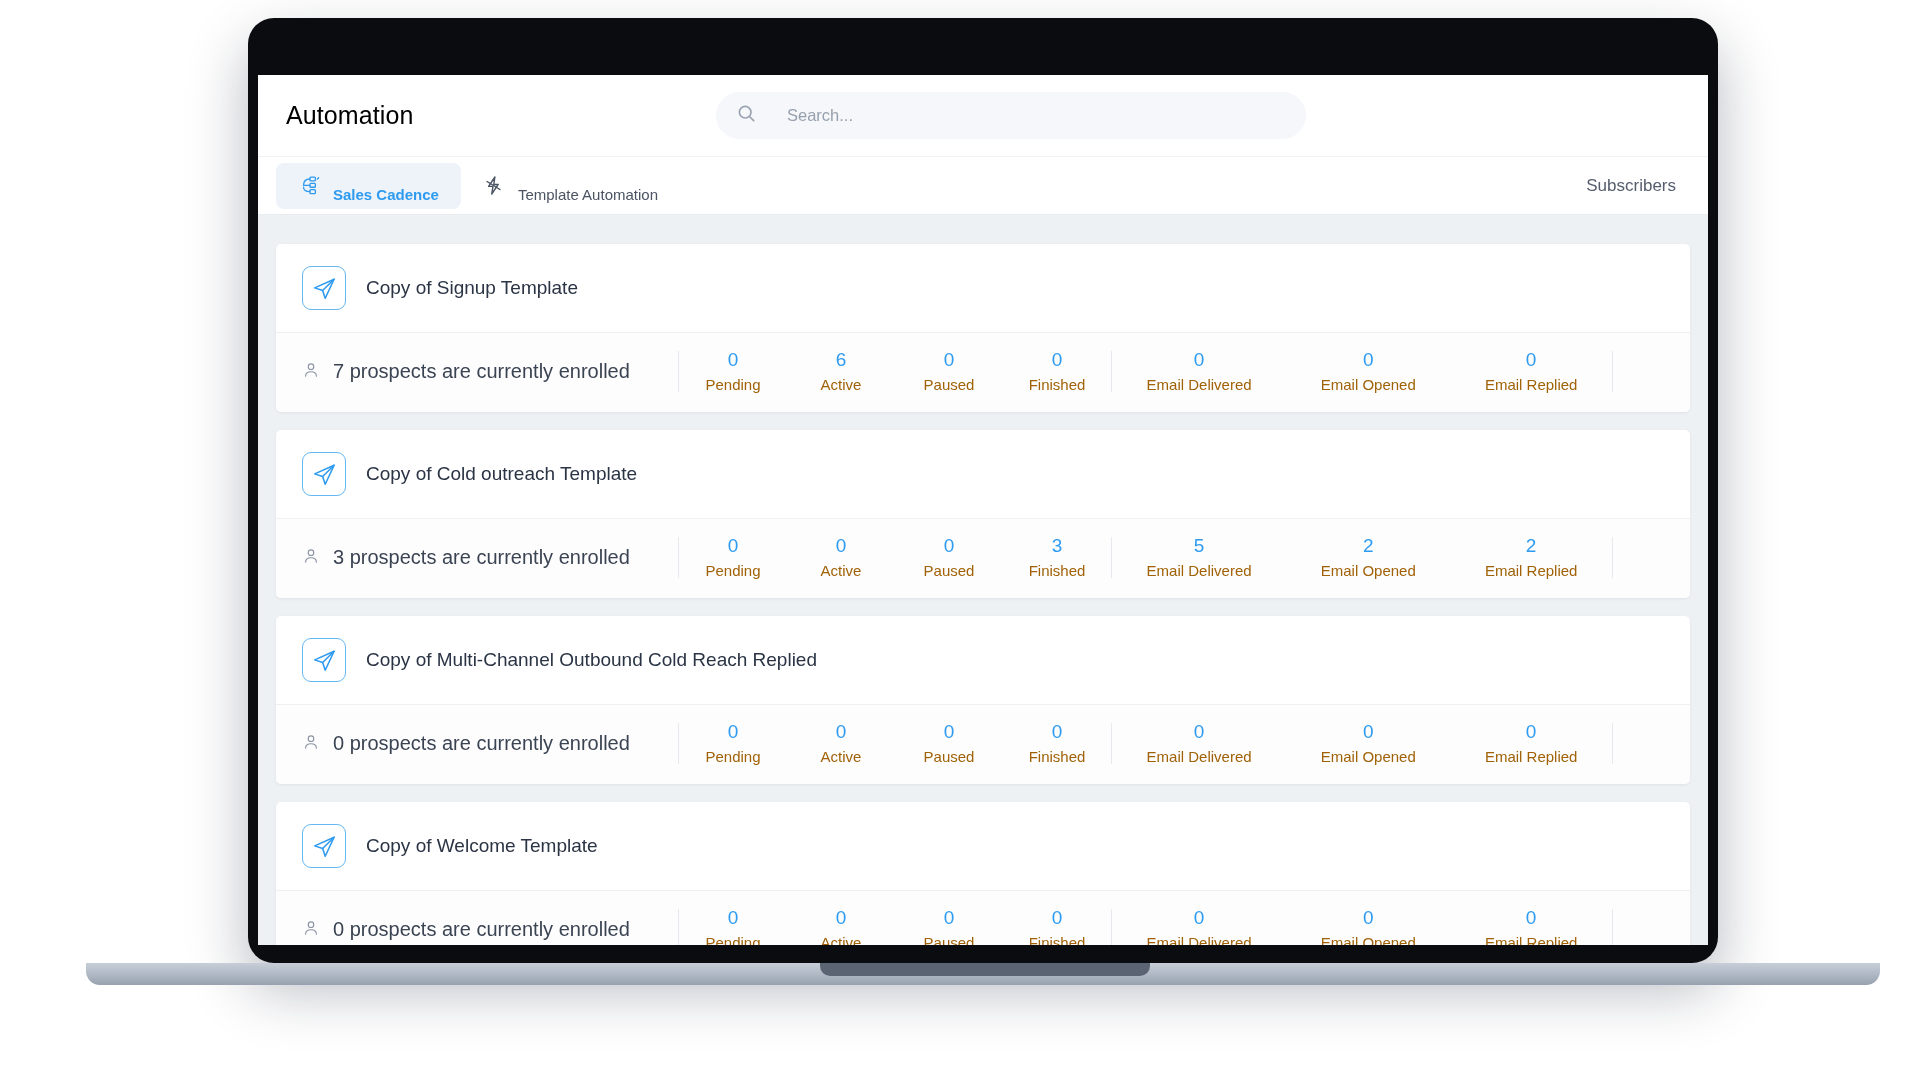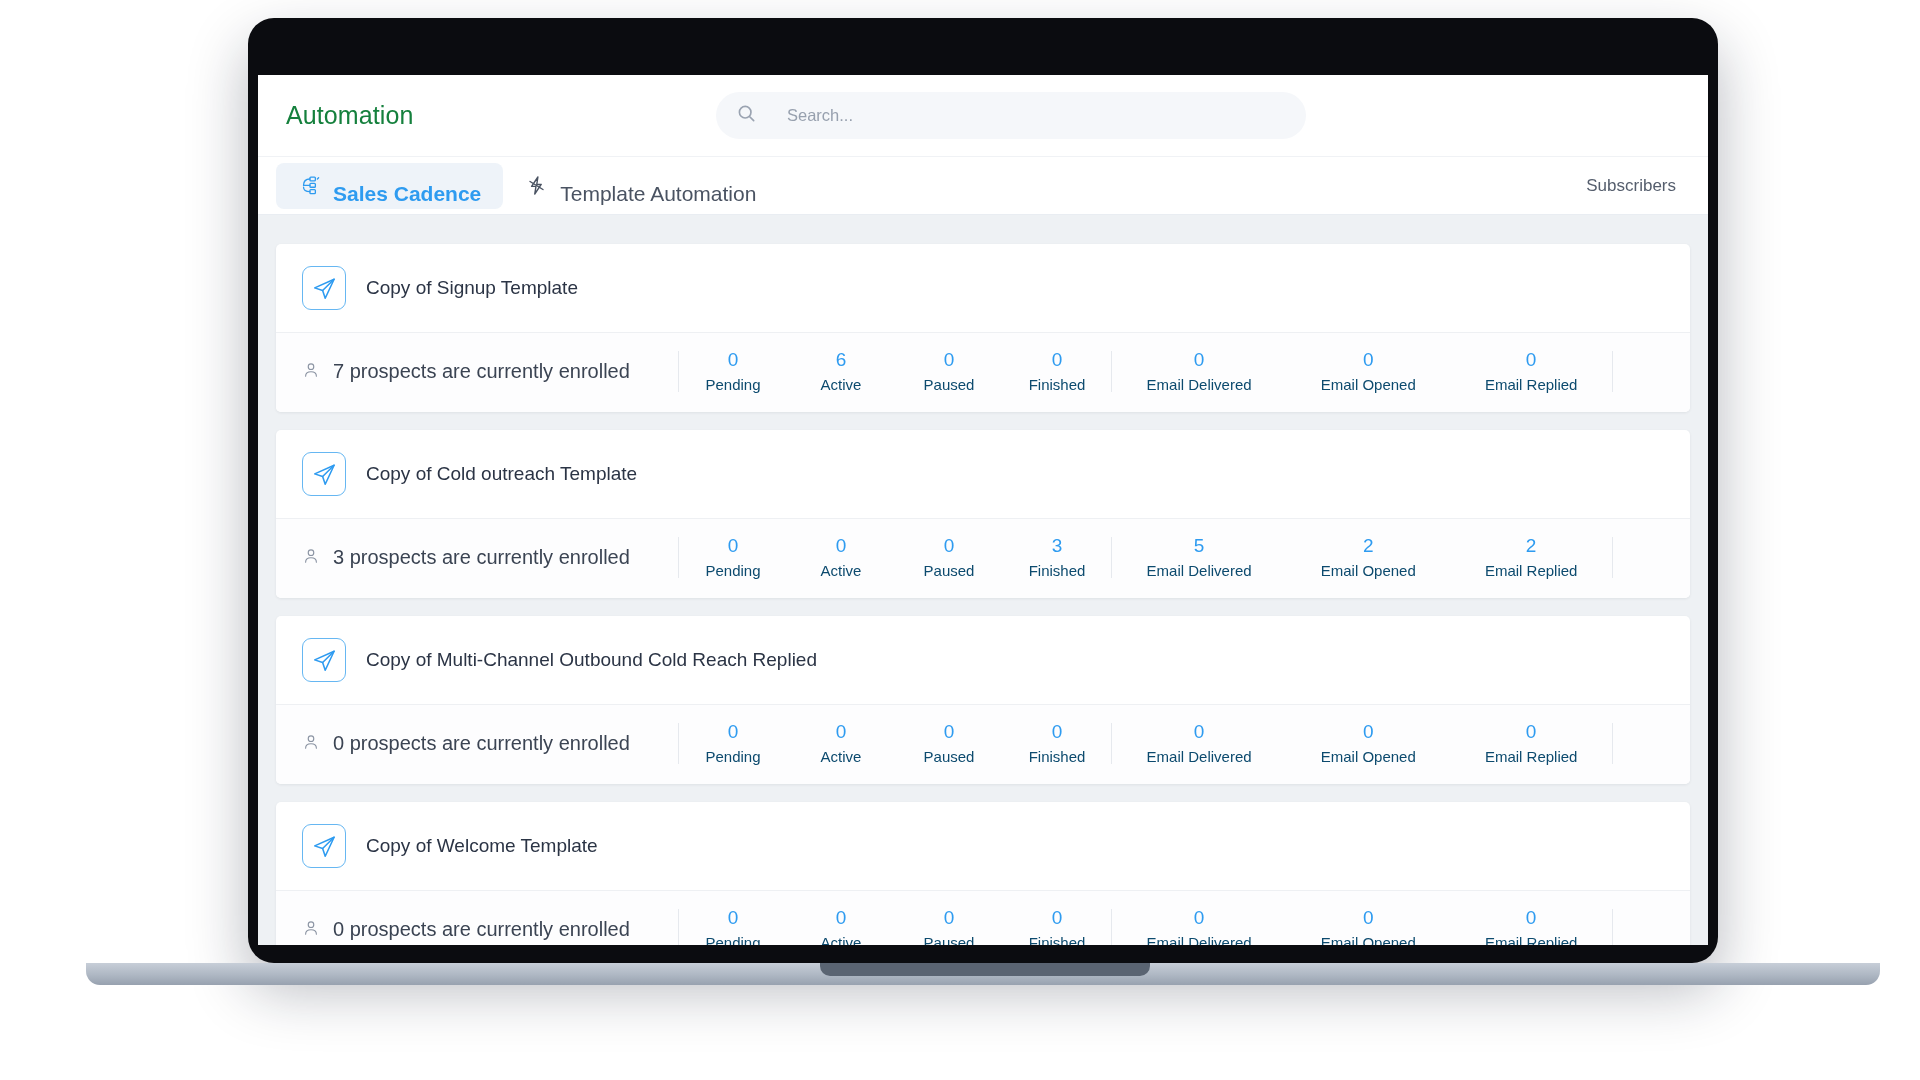--- a/index.html
+++ b/index.html
@@ -49,21 +49,21 @@
   .app-header {
     height: 82px;
     background: #ffffff;
     display: flex;
     align-items: center;
     padding: 0 30px 0 28px;
     border-bottom: 1px solid #f0f2f5;
   }
   .page-title {
     font-size: 25px;
-    color: #15803d;
+    color: #000000;
     letter-spacing: .1px;
     white-space: nowrap;
     min-width: 430px;
   }
   .search-wrap {
     flex: 0 0 auto;
     width: 590px;
     height: 47px;
     background: #f5f7fa;
     border-radius: 26px;
@@ -96,21 +96,21 @@
     display: flex;
     align-items: center;
     gap: 13px;
     height: 46px;
     padding: 0 22px;
     border-radius: 8px;
     cursor: pointer;
     white-space: nowrap;
   }
   .tab.active { background: #eef3f9; }
-  .tab-label { font-size: 21px; color: #4a5362; margin-top: 17px; }
+  .tab-label { font-size: 15px; color: #4a5362; margin-top: 17px; }
   .tab.active .tab-label { color: #2e9bf0; font-weight: 600; }
   .tab-icon { display: flex; align-items: center; justify-content: center; width: 22px; height: 22px; }
   .tab-right {
     position: absolute;
     right: 32px;
     font-size: 17px;
     color: #555e6d;
     white-space: nowrap;
     cursor: pointer;
   }
@@ -166,21 +166,21 @@
   .vdiv { width: 1px; align-self: stretch; background: #e6e9ee; margin: 4px 0; flex: 0 0 auto; }
 
   .stat-group { display: flex; flex: 0 0 auto; }
   .stat-group.status { width: 432px; justify-content: space-around; }
   .stat-group.email  { width: 500px; justify-content: space-around; }
   .stat {
     display: flex; flex-direction: column; align-items: center; gap: 7px;
     min-width: 64px;
   }
   .stat-value { font-size: 19px; color: #2e9bf0; line-height: 1; }
-  .stat-label { font-size: 15px; color: #0c4a6e; white-space: nowrap; }
+  .stat-label { font-size: 15px; color: #a16207; white-space: nowrap; }
   .tail { flex: 1 1 auto; }
 </style>
 </head>
 <body>
 
 <div id="stage">
 
   <div id="laptop-body"></div>
 
   <div id="screen">

